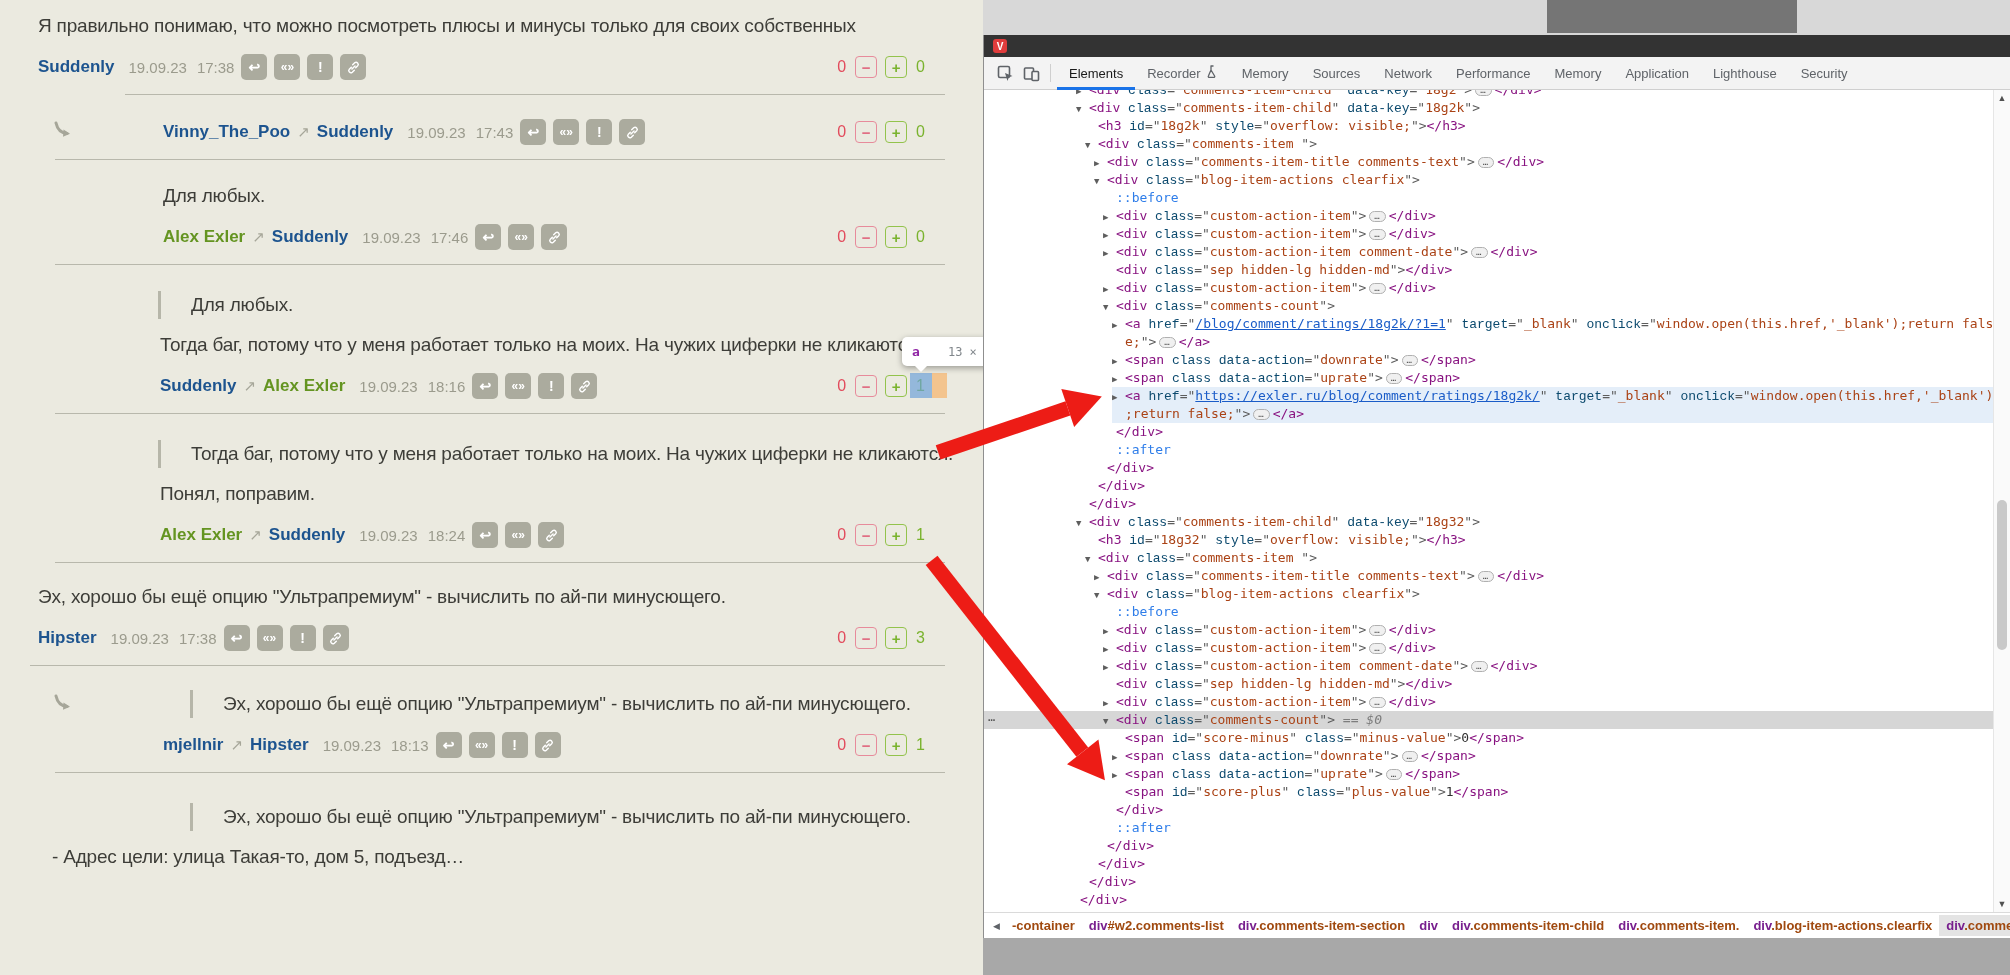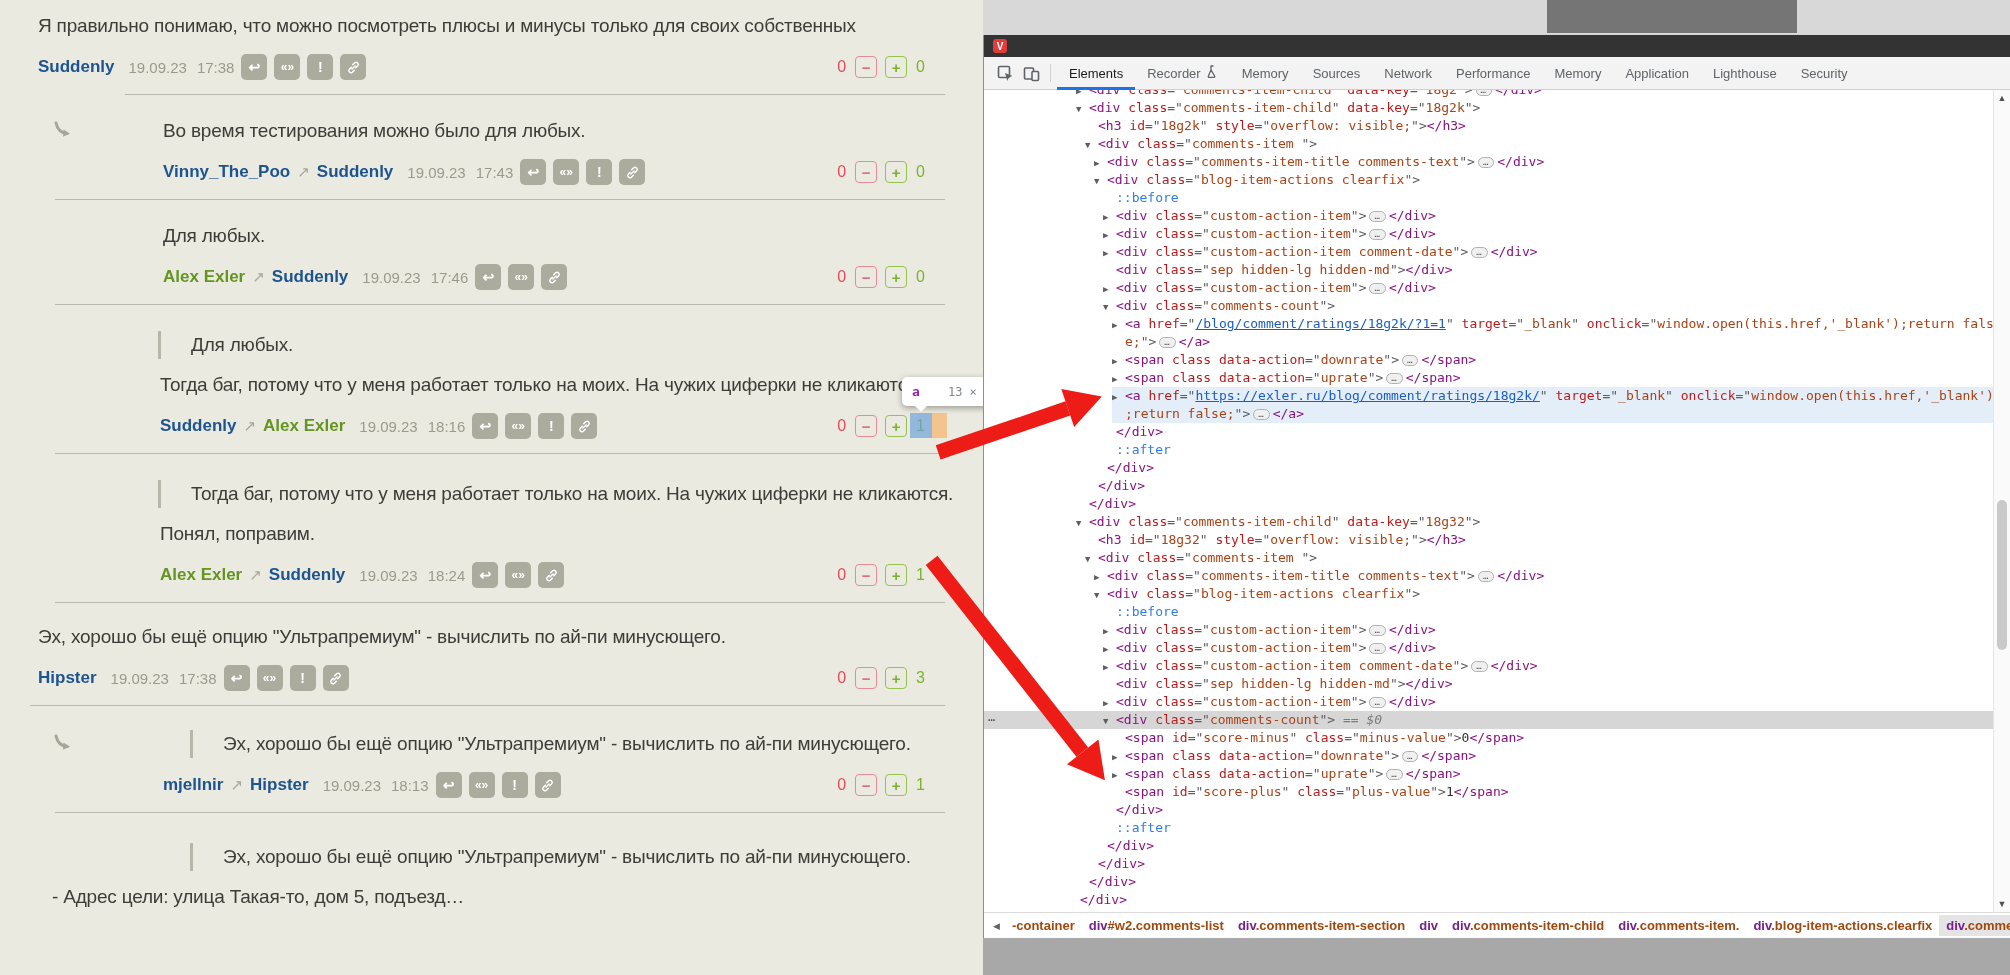--- a/index.html
+++ b/index.html
@@ -65,21 +65,21 @@
   .tab svg{margin-left:5px;}
   .dt-dom{position:relative;height:822px;background:#fff;overflow:hidden;
           font-family:"DejaVu Sans Mono",monospace;font-size:13px;}
   .dl{display:flex;height:18px;line-height:18px;white-space:pre;position:relative;}
   .dl.sel{background:#d6d6d6;}
   .dlpad{flex:none;}
   .dlb{flex:1 1 auto;min-width:0;white-space:pre;}
   .dlb.hl{background:#e4eef9;}
   .arw{display:inline-block;width:13px;color:#5e5e5e;font-size:9px;vertical-align:middle;}
   .tk-g{color:#881280;}
-  .tk-a{color:#b91c1c;}
+  .tk-a{color:#0c4a6e;font-family:Liberation Mono, monospace;}
   .tk-v{color:#aa4215;}
   .tk-p{color:#5c5c5c;}
   .tk-l{color:#1a5cc8;text-decoration:underline;}
   .tk-s{color:#2e7de9;}
   .tk-d{color:#7d7d7d;font-style:italic;}
   .tk-x{color:#303030;}
   .badge{display:inline-block;background:#f0f0f0;border:1px solid #b0b0b0;border-radius:7px;color:#555;
          font-size:9px;line-height:9px;padding:0 4px;margin:0 3px;vertical-align:middle;letter-spacing:1px;}
   .gutter{position:absolute;left:4px;top:0;color:#555;font-size:12px;letter-spacing:1px;}
   .dt-scroll{position:absolute;right:0;top:55px;width:17px;height:822px;background:#fafafa;
@@ -130,21 +130,20 @@
             </span>
           </span>
         </div>
       </div>
       <div class="divider" style="margin-left: 125px;"></div>
       <div class="comment" style="padding-left: 163px; padding-top: 22px;">
         <span class="thread-arrow" style="left: 52px; top: 26px;"><svg width="20" height="20" viewBox="0 0 20 20">
             <path d="M4 2 C5.5 9 9 12 15 12.5" fill="none" stroke="#a6a699" stroke-width="3" stroke-linecap="round"></path>
             <path d="M11.5 8.5 L18 12.8 L11 15.8 Z" fill="#a6a699"></path>
           </svg></span>
-        <div class="c-text">Во время тестирования можно было для любых.</div>
         <div class="meta">
           <a class="author blue">Vinny_The_Poo</a>
           <span class="reply-arrow-glyph">↗</span>
           <a class="author blue">Suddenly</a>
           <span class="m-date">19.09.23</span>
           <span class="m-time">17:43</span>
           <span class="icon-btn">↩</span>
           <span class="icon-btn">
             <span class="q">«»</span>
           </span>

